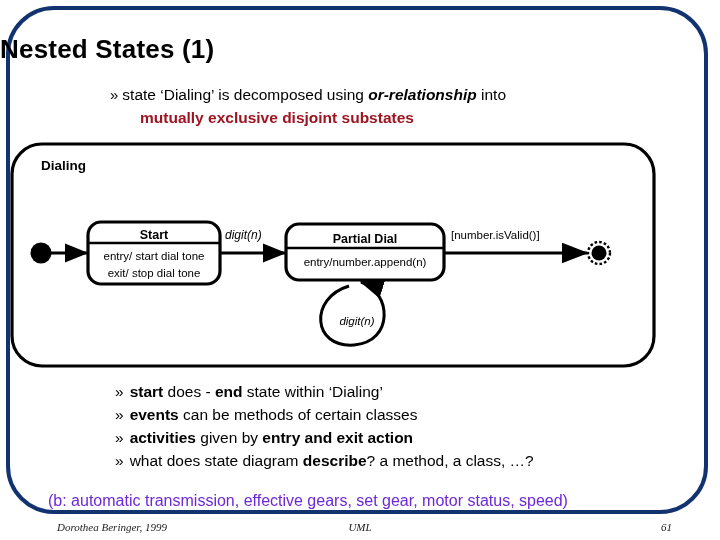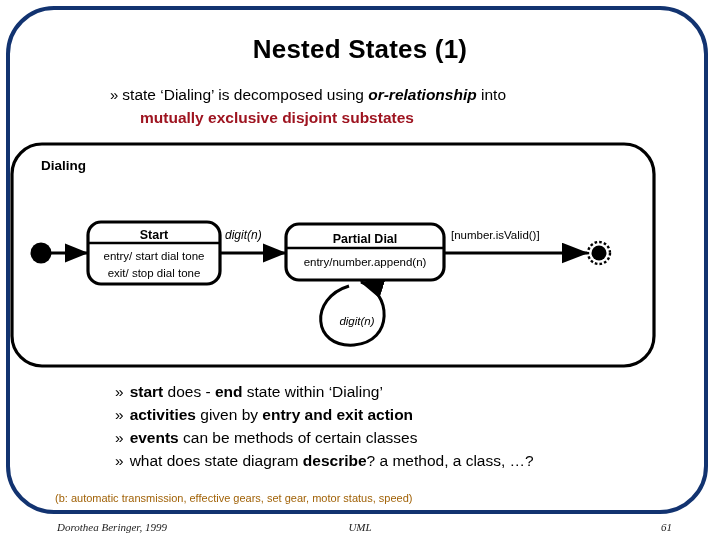--- a/index.html
+++ b/index.html
@@ -27,21 +27,20 @@
     box-sizing: border-box;
     background: #ffffff;
   }
 
   
   #slide-title {
     position: absolute;
     left: 0;
     top: 34px;
     width: 720px;
-    text-align: center;
     font-size: 26px;
     font-weight: bold;
     color: #000000;
     letter-spacing: 0.2px;
   }
 
   
   #intro-block {
     position: absolute;
     left: 110px;
@@ -90,24 +89,24 @@
     white-space: nowrap;
   }
   #bullet-list .bullet-mark {
     margin-right: 6px;
   }
   .b { font-weight: bold; }
 
   
   #note-line {
     position: absolute;
-    left: 55px;
+    left: 48px;
     top: 492px;
-    font-size: 11px;
-    color: #a16207;
+    font-size: 16px;
+    color: #6d28d9;
   }
 
   
   #footer {
     position: absolute;
     left: 0;
     top: 521px;
     width: 720px;
     height: 16px;
     font-family: "Liberation Serif", serif;
@@ -176,22 +175,22 @@
 
     <g>
       <circle cx="590" cy="113" r="11" fill="none" stroke="#000000" stroke-width="2.4" stroke-dasharray="2.6 2.1"></circle>
       <circle cx="590" cy="113" r="7.5" fill="#000000"></circle>
     </g>
   </svg>
 </div>
 
 <div id="bullet-list">
     <div class="bullet-row"><span class="bullet-mark">»</span><span class="b">start</span><span> does   -   </span><span class="b">end</span><span> state within ‘Dialing’</span></div>
+    <div class="bullet-row"><span class="bullet-mark">»</span><span class="b">events</span><span> can be methods of certain classes</span></div>
     <div class="bullet-row"><span class="bullet-mark">»</span><span class="b">activities</span><span> given by </span><span class="b">entry and exit action</span></div>
-    <div class="bullet-row"><span class="bullet-mark">»</span><span class="b">events</span><span> can be methods of certain classes</span></div>
     <div class="bullet-row"><span class="bullet-mark">»</span><span>what does state diagram </span><span class="b">describe</span><span>? a method, a class, …?</span></div>
   </div>
 
 <div id="note-line">(b: automatic transmission, effective gears, set gear, motor status, speed)</div>
 
 <div id="footer">
   <span id="footer-author">Dorothea Beringer, 1999</span>
   <span id="footer-center">UML</span>
   <span id="footer-page">61</span>
 </div>

